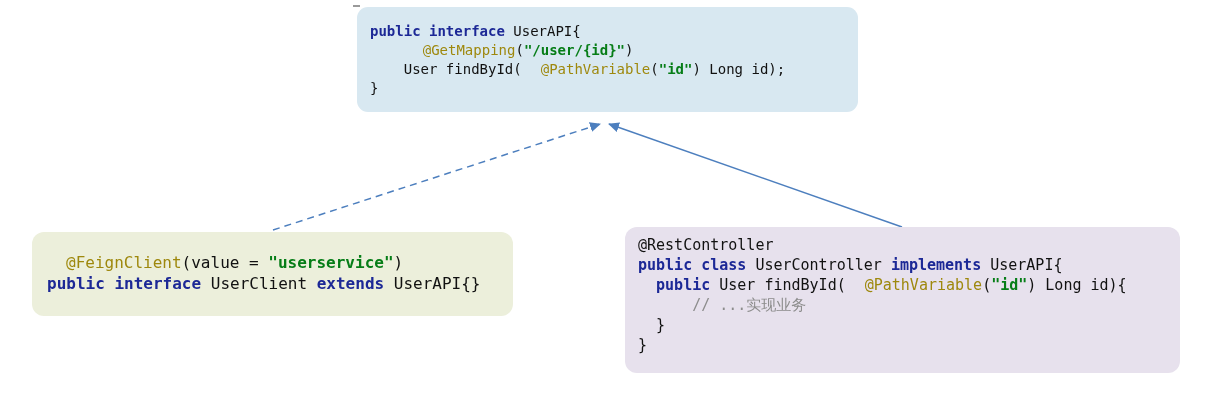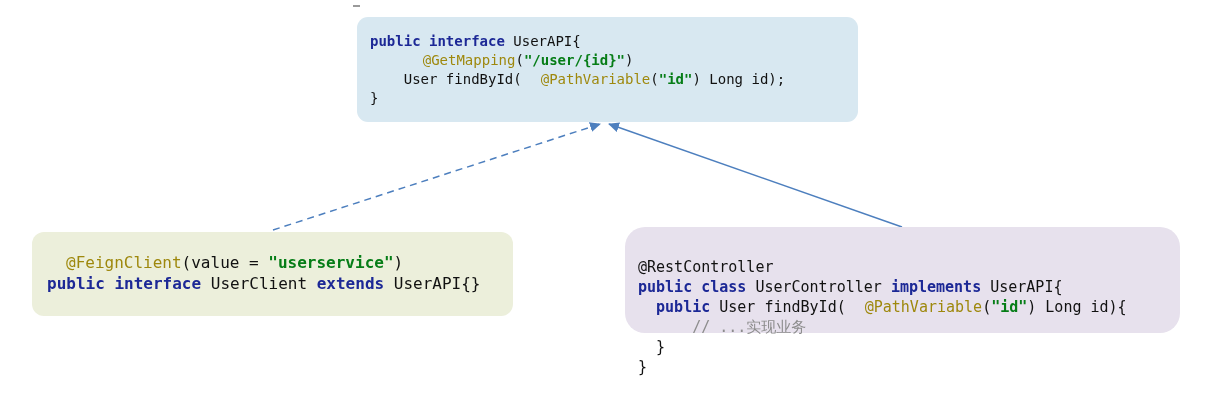--- a/index.html
+++ b/index.html
@@ -20,35 +20,35 @@
     pointer-events: none;
   }
   .code-box {
     position: absolute;
     border-radius: 11px;
     box-sizing: border-box;
     white-space: pre;
   }
   .code-line { white-space: pre; }
   #box-userapi {
-    left: 357px; top: 17px; width: 501px; height: 105px;
+    left: 357px; top: 7px; width: 501px; height: 105px;
     font-size: 14px; line-height: 19px;
     padding: 15px 0 0 13px;
   }
   #box-userclient {
     left: 32px; top: 232px; width: 481px; height: 84px;
     font-size: 16px; line-height: 21px;
     padding: 20px 0 0 15px;
     border-radius: 12px;
   }
   #box-usercontroller {
-    left: 625px; top: 227px; width: 555px; height: 106px;
+    left: 625px; top: 227px; width: 555px; height: 146px;
     font-size: 15px; line-height: 20px;
-    padding: 30px 0 0 13px;
-    border-radius: 20px;
+    padding: 8px 0 0 13px;
+    border-radius: 12px;
   }
   .tok-kw  { color: var(--kw); font-weight: bold; }
   .tok-ann { color: var(--ann); margin-left: 19px; }
   .tok-str { color: var(--str); font-weight: bold; }
   .tok-pl  { color: var(--pl); }
   .tok-cmt { color: var(--cmt); }
   .stray-dash {
     position: absolute; left: 353px; top: 5px;
     width: 7px; height: 2px; background: #9a9a9a;
   }

